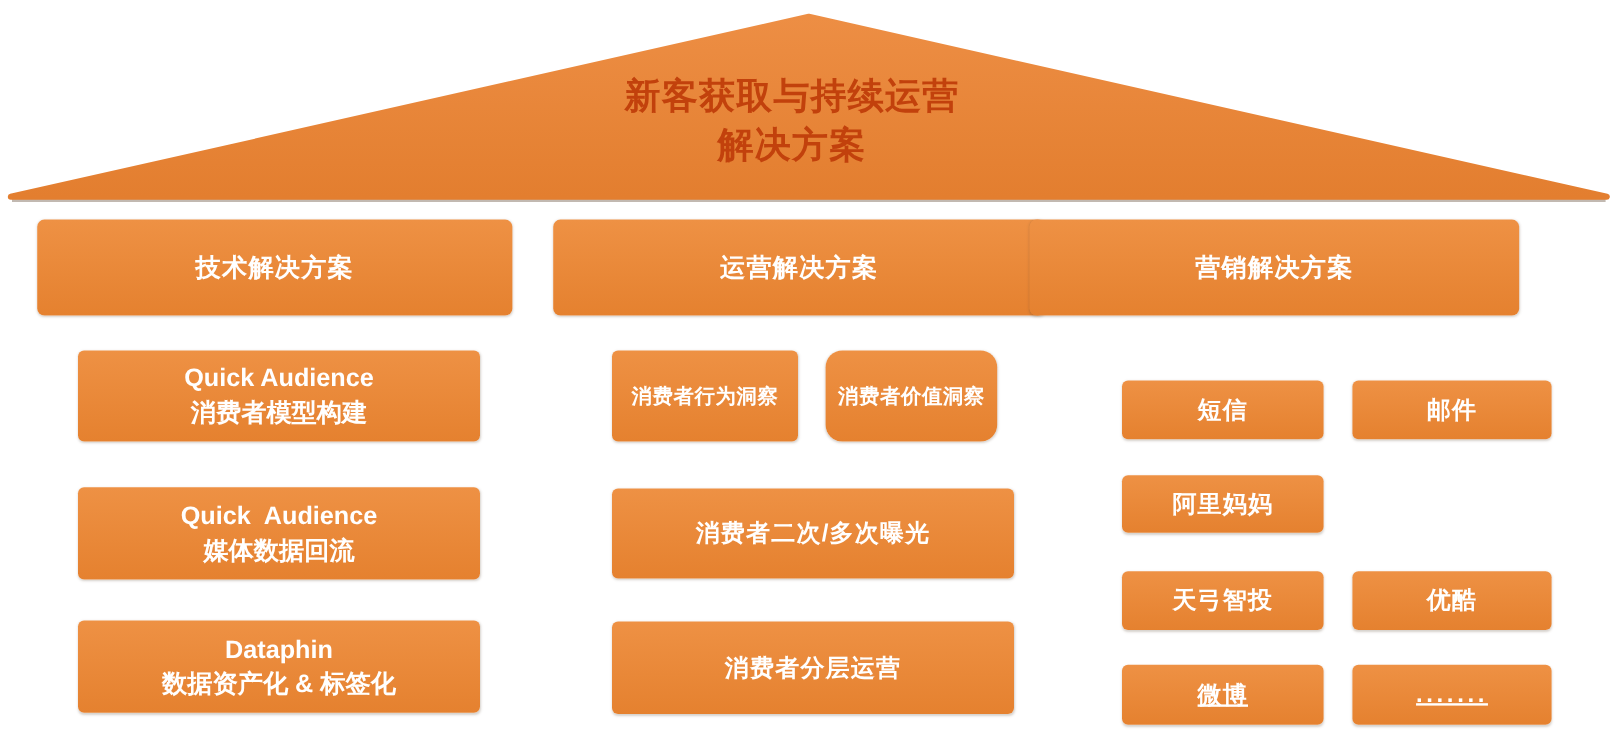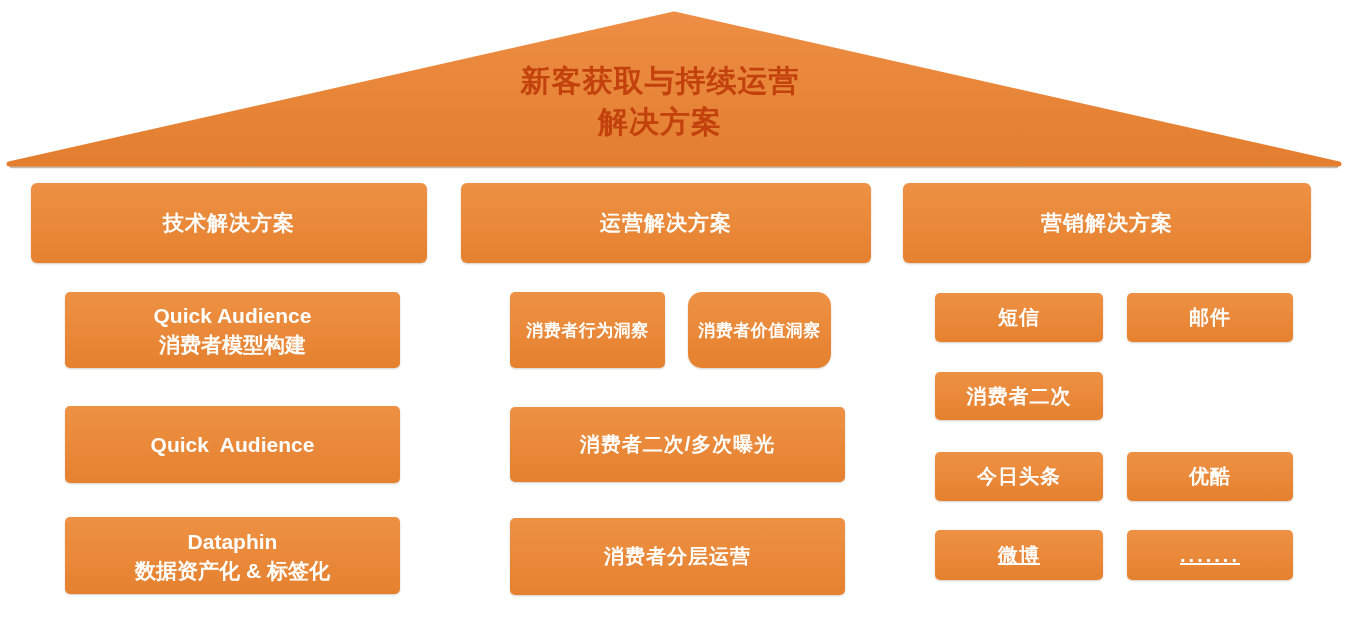--- a/index.html
+++ b/index.html
@@ -54,40 +54,40 @@
   .sub {
     border-radius: 5px;
   }
   .two-line {
     font-size: 21px;
     line-height: 29px;
   }
   .two-line .ln { white-space: pre-wrap; }
   .hdr-c0 { left: 31px;  width: 396px; }
   .hdr-c1 { left: 461px; width: 410px; }
-  .hdr-c2 { left: 903px; width: 408px; }
+  .hdr-c2 { left: 858px; width: 408px; }
 
   
   .c1-b  { left: 65px; width: 335px; }
   .c1-b1 { top: 292px; height: 76px; }
   .c1-b2 { top: 406px; height: 77px; }
   .c1-b3 { top: 517px; height: 77px; }
 
   
   .c2-pair { top: 292px; height: 76px; font-size: 17px; letter-spacing: 0.5px; }
   .c2-pa { left: 510px; width: 155px; }
   .c2-pb { left: 688px; width: 143px; border-radius: 14px; }
   .c2-wide { left: 510px; width: 335px; font-size: 20px; letter-spacing: 1px; text-align: right; }
   .c2-b2 { top: 407px; height: 75px; }
   .c2-b3 { top: 518px; height: 77px; }
 
   
   .c3-l { left: 935px;  width: 168px; }
   .c3-r { left: 1127px; width: 166px; }
-  .c3 { font-size: 20px; letter-spacing: 1px; }
+  .c3 { font-size: 20px; letter-spacing: 1px; margin-top: 24px; }
   .c3-r1 { top: 293px; height: 49px; }
   .c3-r2 { top: 372px; height: 48px; }
   .c3-r3 { top: 452px; height: 49px; }
   .c3-r4 { top: 530px; height: 50px; text-decoration: underline; }
   .dots { letter-spacing: 3px; font-size: 20px; }
 </style>
 </head>
 <body>
 
 <div class="canvas">
@@ -111,32 +111,33 @@
   <div class="obox hdr hdr-c1">运营解决方案</div>
   <div class="obox hdr hdr-c0">技术解决方案</div>
   <div class="obox hdr hdr-c2">营销解决方案</div>
 
   <div class="obox sub two-line c1-b c1-b1">
     <div class="ln">Quick Audience</div>
     <div class="ln">消费者模型构建</div>
   </div>
   <div class="obox sub two-line c1-b c1-b2">
     <div class="ln">Quick  Audience</div>
+    <div class="ln">媒体数据回流</div>
   </div>
   <div class="obox sub two-line c1-b c1-b3">
     <div class="ln">Dataphin</div>
     <div class="ln">数据资产化 &amp; 标签化</div>
   </div>
 
   <div class="obox sub c2-pair c2-pa">消费者行为洞察</div>
   <div class="obox sub c2-pair c2-pb">消费者价值洞察</div>
   <div class="obox sub c2-wide c2-b2">消费者二次/多次曝光</div>
   <div class="obox sub c2-wide c2-b3">消费者分层运营</div>
 
   <div class="obox sub c3 c3-l c3-r1">短信</div>
   <div class="obox sub c3 c3-r c3-r1">邮件</div>
-  <div class="obox sub c3 c3-l c3-r2">消费者二次</div>
-  <div class="obox sub c3 c3-l c3-r3">今日头条</div>
+  <div class="obox sub c3 c3-l c3-r2">阿里妈妈</div>
+  <div class="obox sub c3 c3-l c3-r3">天弓智投</div>
   <div class="obox sub c3 c3-r c3-r3">优酷</div>
   <div class="obox sub c3 c3-l c3-r4">微博</div>
   <div class="obox sub c3 dots c3-r c3-r4">.......</div>
 
 </div>
 
 </body></html>

